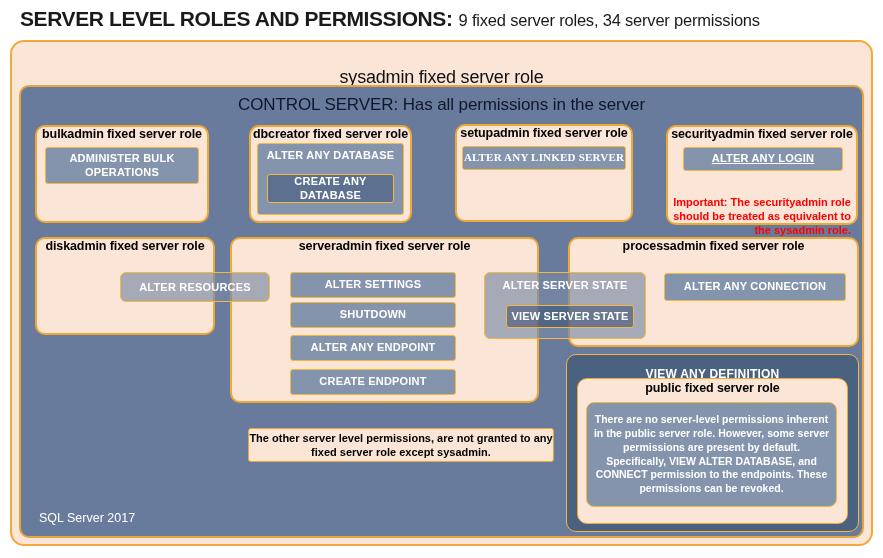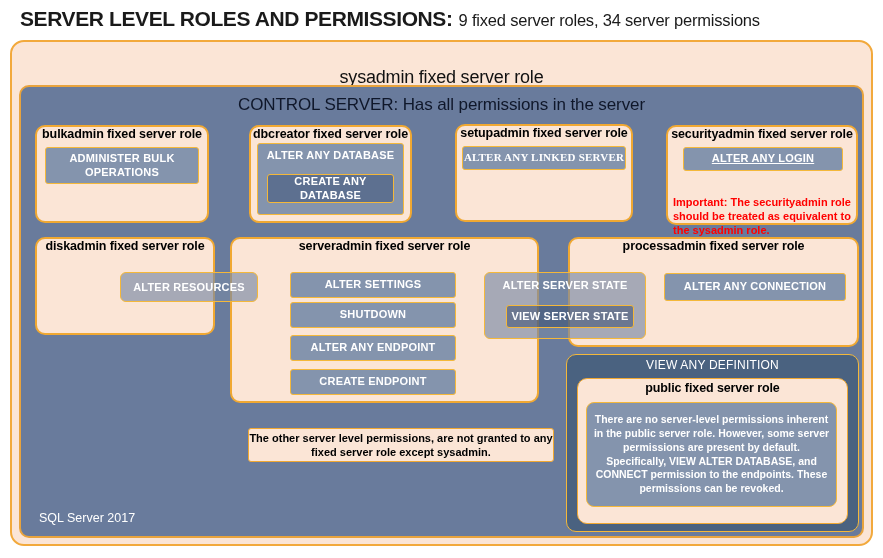--- a/index.html
+++ b/index.html
@@ -35,34 +35,34 @@
   }
   .perm-group {
     position:absolute; border:1.5px solid #F4B83A; box-sizing:border-box;
     color:#fff; font-weight:bold; font-size:11px; letter-spacing:0.2px; text-align:center;
   }
   .overlay { background:rgba(120,136,165,0.65); border-radius:6px; }
   .nested { background:#5D7090; border-radius:3px; }
   .nested-overlay { background:rgba(47,70,105,0.5); border-radius:3px; }
 
   .warning-text {
-    position:absolute; left:5px; top:69px; width:178px; text-align:left;
+    position:absolute; left:5px; top:69px; width:178px; text-align:right;
     color:#FF0000; font-weight:bold; font-size:11px; line-height:1.27;
   }
   .note-box {
     position:absolute; left:227px; top:341px; width:306px; height:34px;
     background:#FBE5D6; border:1.5px solid #F0A832; border-radius:3px; box-sizing:border-box;
     display:flex; align-items:center; justify-content:center;
     color:#000; font-weight:bold; font-size:11px; line-height:1.3; text-align:center;
   }
   .vad-box {
     position:absolute; left:545px; top:267px; width:293px; height:178px;
     background:#4A6280; border:1.5px solid #F4B83A; border-radius:10px; box-sizing:border-box;
   }
-  .vad-label { text-align:center; color:#fff; font-weight:normal; font-size:12px; letter-spacing:0.2px; padding-top:3px; }
+  .vad-label { text-align:center; color:#fff; font-weight:bold; font-size:12px; letter-spacing:0.2px; padding-top:12px; }
   .public-box {
     position:absolute; left:10px; top:23px; width:271px; height:146px;
     background:#FBE5D6; border:1.5px solid #F0A832; border-radius:10px; box-sizing:border-box;
   }
   .public-desc {
     position:absolute; left:8px; top:23px; width:251px; height:105px;
     background:#8494AD; border:1.5px solid #F4B83A; border-radius:8px; box-sizing:border-box;
     color:#fff; font-weight:bold; font-size:10.5px; line-height:1.33; text-align:center;
     display:flex; align-items:center; justify-content:center; padding:2px 6px;
   }
@@ -115,21 +115,21 @@
         <div class="perm" style="left:58px; top:63px; width:166px; height:26px;">SHUTDOWN</div>
         <div class="perm" style="left:58px; top:96px; width:166px; height:26px;text-align:right;">ALTER ANY ENDPOINT</div>
         <div class="perm" style="left:58px; top:130px; width:166px; height:26px;">CREATE ENDPOINT</div>
       </div>
 
       <div class="role" style="left:547px; top:150px; width:291px; height:110px;">
         <div class="role-title">processadmin fixed server role</div>
         <div class="perm" style="left:94px; top:34px; width:182px; height:28px;">ALTER ANY CONNECTION</div>
       </div>
 
-      <div class="perm-group overlay" style="left:99px; top:185px; width:138px; height:30px; display:flex; align-items:center; justify-content:center;">ALTER RESOURCES</div>
+      <div class="perm-group overlay" style="left:99px; top:185px; width:150px; height:30px; display:flex; align-items:center; justify-content:center;">ALTER RESOURCES</div>
 
       <div class="perm-group overlay" style="left:463px; top:185px; width:162px; height:67px;">
         <div style="padding-top:6px;">ALTER SERVER STATE</div>
         <div class="perm nested-overlay" style="left:21px; top:32px; width:128px; height:23px; position:absolute;">VIEW SERVER STATE</div>
       </div>
 
       <div class="note-box">The other server level permissions, are not granted to any fixed server role except sysadmin.</div>
 
       <div class="vad-box">
         <div class="vad-label">VIEW ANY DEFINITION</div>

